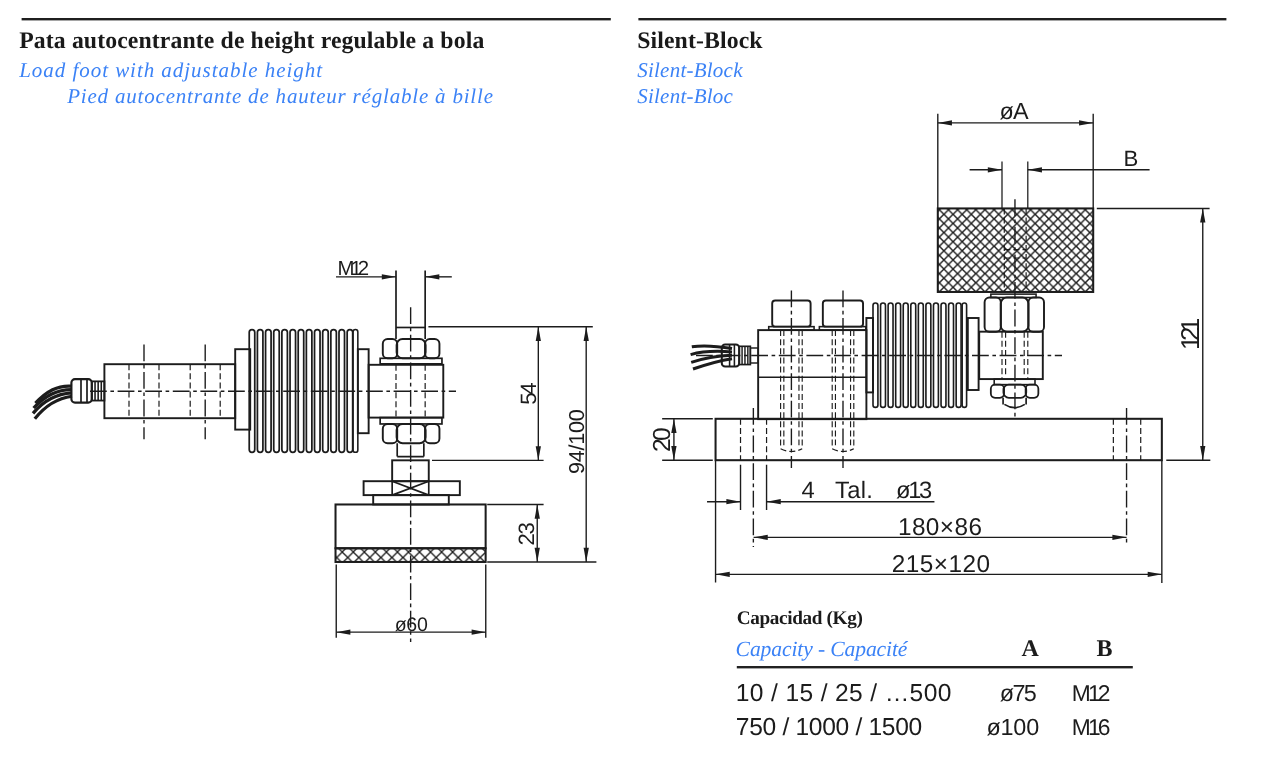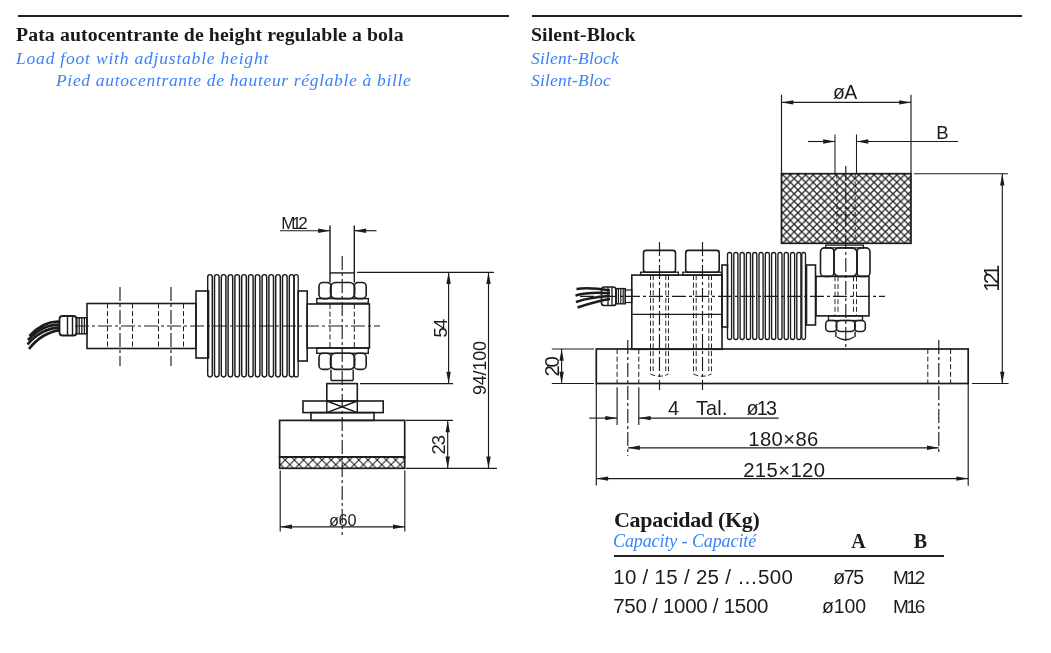--- a/index.html
+++ b/index.html
@@ -260,17 +260,17 @@
 <g font-size="20.5px" lengthAdjust="spacingAndGlyphs">
   <text x="613.2" y="584.3" textLength="179.6">10 / 15 / 25 / …500</text>
   <text x="833.2" y="584.3" font-size="19.5px" textLength="30.8">ø75</text>
   <text x="893.1" y="584.3" font-size="19px" textLength="32.3">M12</text>
   <text x="613.2" y="612.5" textLength="155.3">750 / 1000 / 1500</text>
   <text x="822" y="612.5" font-size="19.5px" textLength="44">ø100</text>
   <text x="893.1" y="612.5" font-size="19px" textLength="32.3">M16</text>
 </g>
 </svg>
 
-<div class="abs" style="left:614px;top:507px;font-family:'Liberation Serif',serif;font-weight:bold;font-size:22px;letter-spacing:-0.3px;color:#1a1a1a;">Capacidad (Kg)</div>
+<div class="abs" style="left:614px;top:507px;font-family:'Liberation Serif',serif;font-weight:bold;font-size:16px;letter-spacing:-0.3px;color:#1a1a1a;">Capacidad (Kg)</div>
 <div class="abs t2" style="left:613px;top:531px;font-size:18px;letter-spacing:-0.1px;">Capacity - Capacité</div>
 <div class="abs" style="left:846px;top:529.5px;font-family:'Liberation Serif',serif;font-weight:bold;font-size:20px;width:25px;text-align:center;">A</div>
 <div class="abs" style="left:908px;top:529.5px;font-family:'Liberation Serif',serif;font-weight:bold;font-size:20px;width:25px;text-align:center;">B</div>
 <div class="abs" style="left:614px;top:555.3px;width:330px;height:2.1px;background:#222;"></div>
 
 </body></html>

